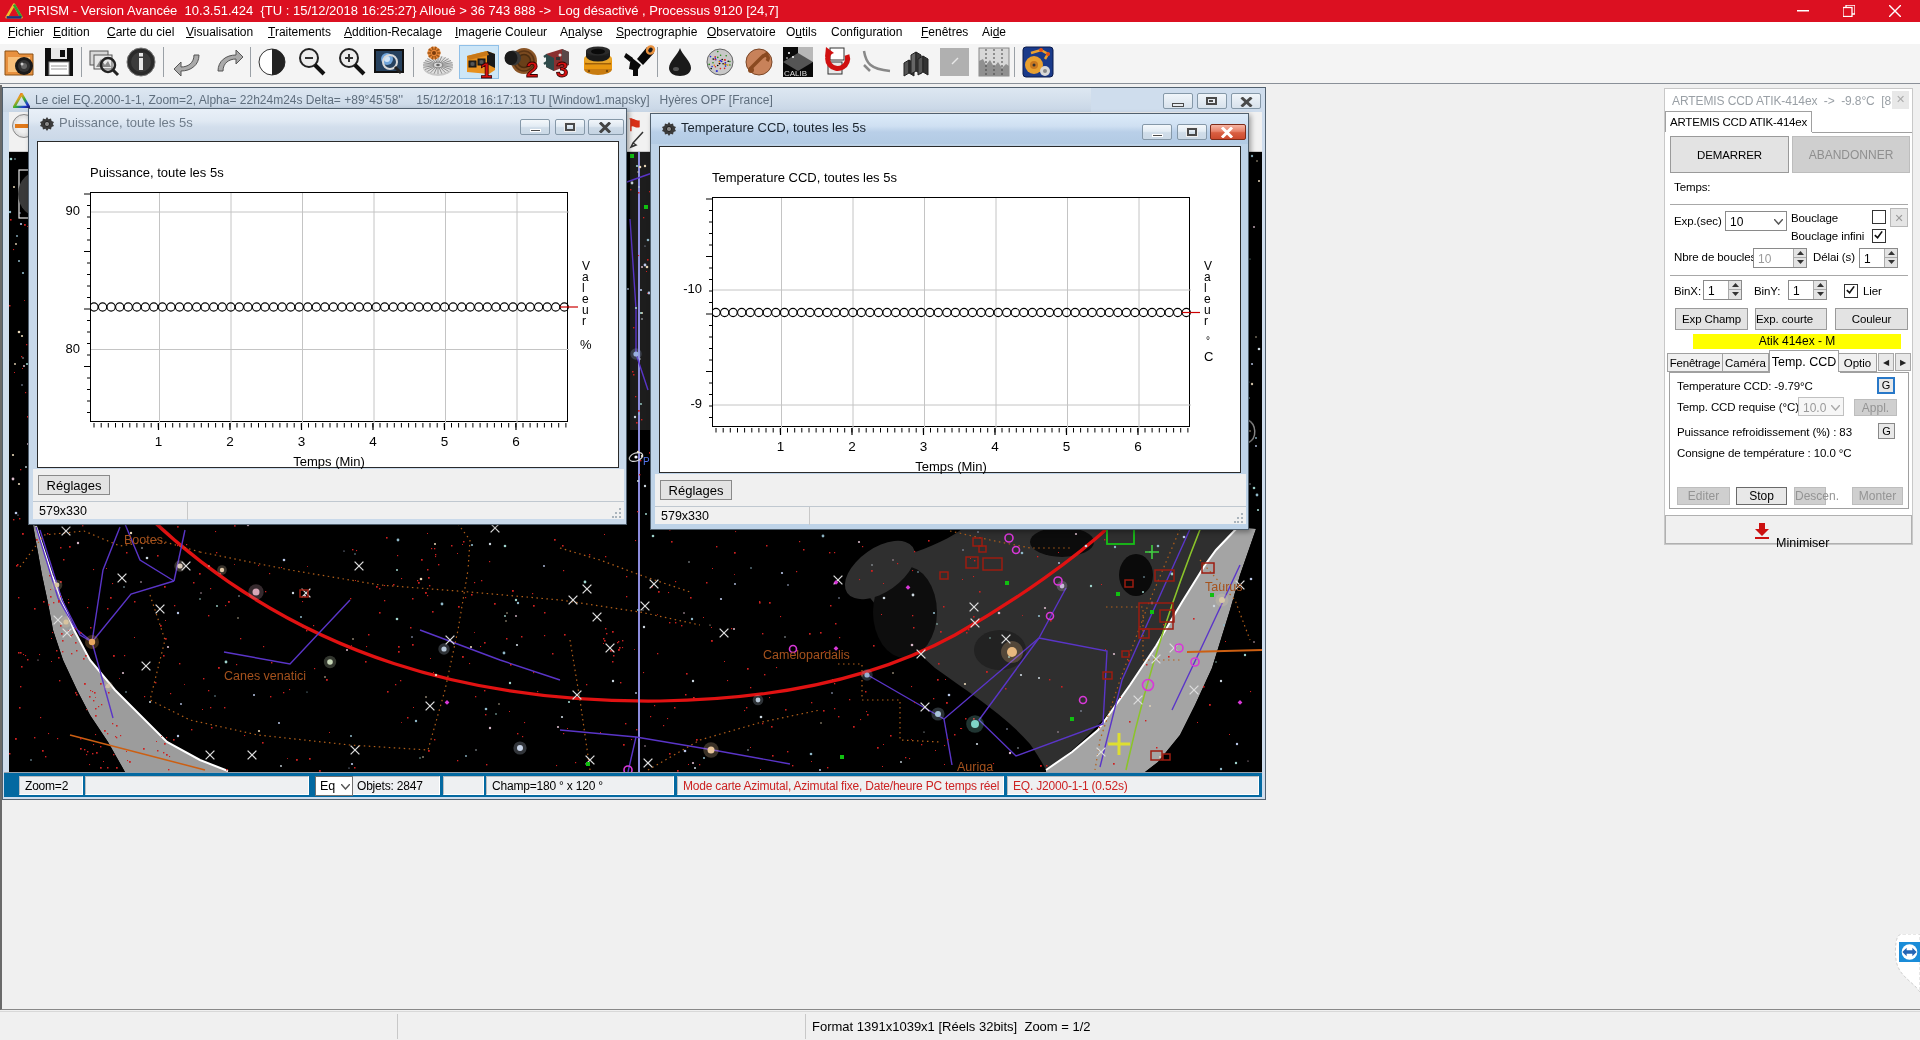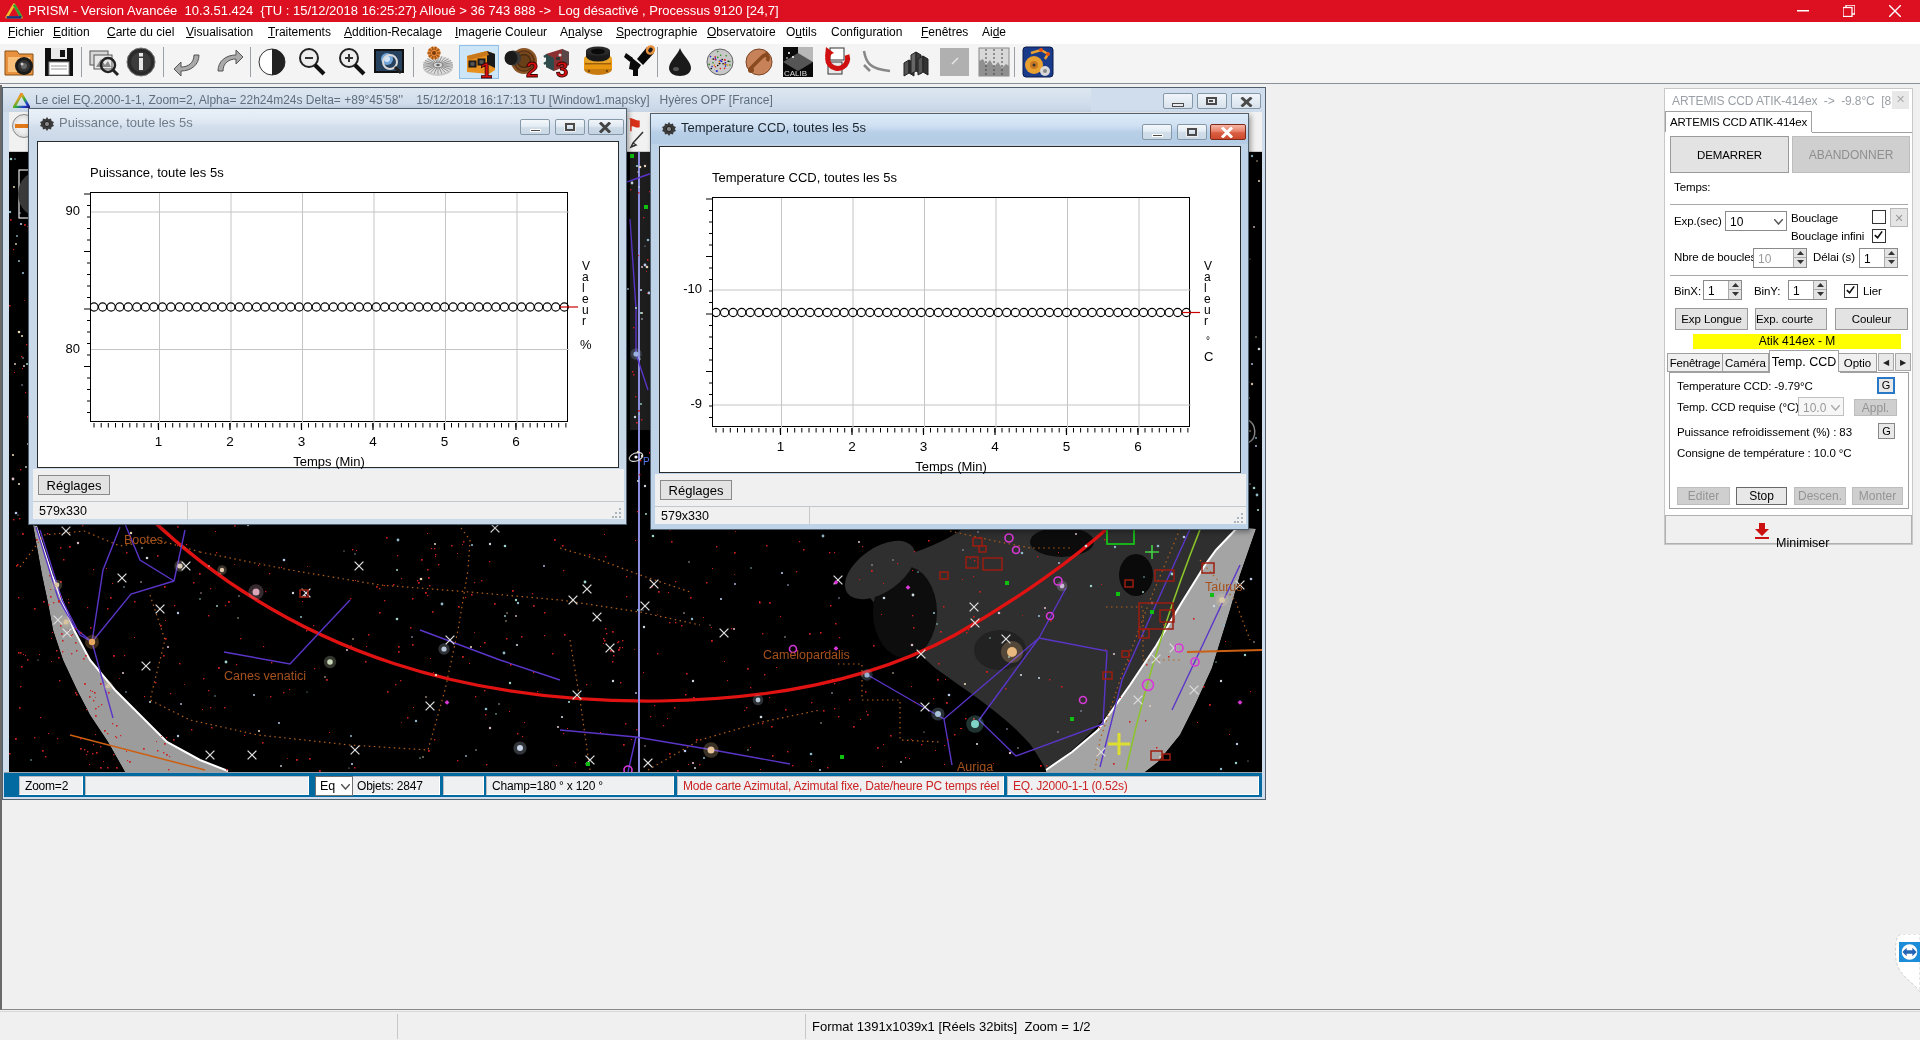--- a/index.html
+++ b/index.html
@@ -1834,21 +1834,21 @@
           <path d="M3,2 L6.5,6 L10,2 Z" fill="#333"></path>
         </svg>
       </div>
     </div>
     <div style="position:absolute;left:179px;top:195px;width:14px;height:14px;background:#fff;border:1.5px solid #333">
       <svg style="display:block" width="11" height="11" viewBox="0 0 12 11">
         <path d="M2,5 L5,8 L10,1" fill="none" stroke="#111" stroke-width="1.8"></path>
       </svg>
     </div>
     <div style="position:absolute;left:198px;top:196px;font-size:11.5px;letter-spacing:-0.1px;color:#000">Lier</div>
-    <div style="position:absolute;left:10px;top:219px;width:73px;height:22px;background:#e3e3e3;border:1px solid #9a9a9a;font-size:11.5px;letter-spacing:-0.1px;color:#000;text-align:center;line-height:21px">Exp Longue</div>
+    <div style="position:absolute;left:10px;top:219px;width:73px;height:22px;background:#e3e3e3;border:1px solid #9a9a9a;font-size:11.5px;letter-spacing:-0.1px;color:#000;text-align:center;line-height:21px">Exp Champ</div>
     <div style="position:absolute;left:90px;top:219px;width:72px;height:22px;background:#e3e3e3;border:1px solid #9a9a9a;font-size:11.5px;letter-spacing:-0.1px;color:#000;text-align:left;line-height:21px">Exp. courte</div>
     <div style="position:absolute;left:170px;top:219px;width:73px;height:22px;background:#e3e3e3;border:1px solid #9a9a9a;font-size:11.5px;letter-spacing:-0.1px;color:#000;text-align:center;line-height:21px">Couleur</div>
     <div style="position:absolute;left:28px;top:245px;width:208px;height:15px;background:#ffff00;font-size:12px;color:#000;text-align:center;line-height:15px">Atik 414ex - M</div>
     <div style="position:absolute;left:2px;top:264px;width:56px;height:19px;background:#f0f0f0;border:1px solid #a0a0a0;font-size:11.5px;letter-spacing:-0.2px;text-align:center;line-height:18px">Fenêtrage</div>
     <div style="position:absolute;left:58px;top:264px;width:46px;height:19px;background:#f0f0f0;border:1px solid #a0a0a0;border-left:none;font-size:11.5px;text-align:center;line-height:18px">Caméra</div>
     <div style="position:absolute;left:104px;top:261px;width:70px;height:23px;background:#fff;border:1px solid #a0a0a0;border-bottom:none;font-size:12.5px;text-align:center;line-height:22px">Temp. CCD</div>
     <div style="position:absolute;left:174px;top:264px;width:38px;height:19px;background:#f0f0f0;border:1px solid #a0a0a0;border-left:none;font-size:11.5px;text-align:center;line-height:18px;overflow:hidden">Optio</div>
     <div style="position:absolute;left:213px;top:264px;width:16px;height:18px;background:#e8e8e8;border:1px solid #a8a8a8;font-size:8px;color:#222;text-align:center;line-height:17px">◀</div>
     <div style="position:absolute;left:230px;top:264px;width:16px;height:18px;background:#e8e8e8;border:1px solid #a8a8a8;font-size:8px;color:#222;text-align:center;line-height:17px">▶</div>
     <div style="position:absolute;left:4px;top:283px;width:240px;height:137px;background:#fff;border:1px solid #a0a0a0;border-top:none">
@@ -1863,21 +1863,21 @@
       <svg style="position:absolute;right:3px;top:7px" width="9" height="6">
         <path d="M0,0 L4.5,5 L9,0" fill="none" stroke="#aaa" stroke-width="1.5"></path>
       </svg>
     </div>
     <div style="position:absolute;left:189px;top:310px;width:43px;height:17px;background:#cfcfcf;border:1px solid #bdbdbd;font-size:12px;color:#949494;text-align:center;line-height:16px">Appl.</div>
     <div style="position:absolute;left:12px;top:337px;font-size:11.5px;letter-spacing:-0.1px;color:#000">Puissance refroidissement (%) : 83</div>
     <div style="position:absolute;left:213px;top:334px;width:17px;height:16px;background:#e8e8e8;border:1px solid #888;font-size:11px;text-align:center;line-height:15px">G</div>
     <div style="position:absolute;left:12px;top:358px;font-size:11.5px;letter-spacing:-0.1px;color:#000">Consigne de température : 10.0 °C</div>
     <div style="position:absolute;left:12px;top:398px;width:53px;height:18px;background:#cfcfcf;border:1px solid #bdbdbd;font-size:12px;color:#949494;text-align:center;line-height:17px">Editer</div>
     <div style="position:absolute;left:71px;top:398px;width:51px;height:18px;background:#e8e8e8;border:1px solid #6a6a6a;font-size:12px;color:#000;text-align:center;line-height:17px">Stop</div>
-    <div style="position:absolute;left:129px;top:398px;width:52px;height:18px;background:#cfcfcf;border:1px solid #bdbdbd;font-size:12px;color:#949494;text-align:center;line-height:17px">Descen.</div>
+    <div style="position:absolute;left:129px;top:398px;width:32px;height:18px;background:#cfcfcf;border:1px solid #bdbdbd;font-size:12px;color:#949494;text-align:center;line-height:17px">Descen.</div>
     <div style="position:absolute;left:187px;top:398px;width:51px;height:18px;background:#cfcfcf;border:1px solid #bdbdbd;font-size:12px;color:#949494;text-align:center;line-height:17px">Monter</div>
     <div style="position:absolute;left:0px;top:426px;width:247px;height:29px;background:#f0f0f0;border:1px solid #b0b0b0">
       <svg style="position:absolute;left:88px;top:6px" width="16" height="17" viewBox="0 0 16 17">
         <path d="M5,1 L11,1 L11,7 L15,7 L8,14 L1,7 L5,7 Z" fill="#cc1111"></path>
         <rect x="1" y="15" width="14" height="2" fill="#cc1111"></rect>
       </svg>
       <div style="position:absolute;left:110px;top:20px;font-size:12.5px;color:#000">Minimiser</div>
     </div>
   </div>
 <svg style="position:absolute;left:1893px;top:934px" width="27" height="58" viewBox="0 0 27 58">

